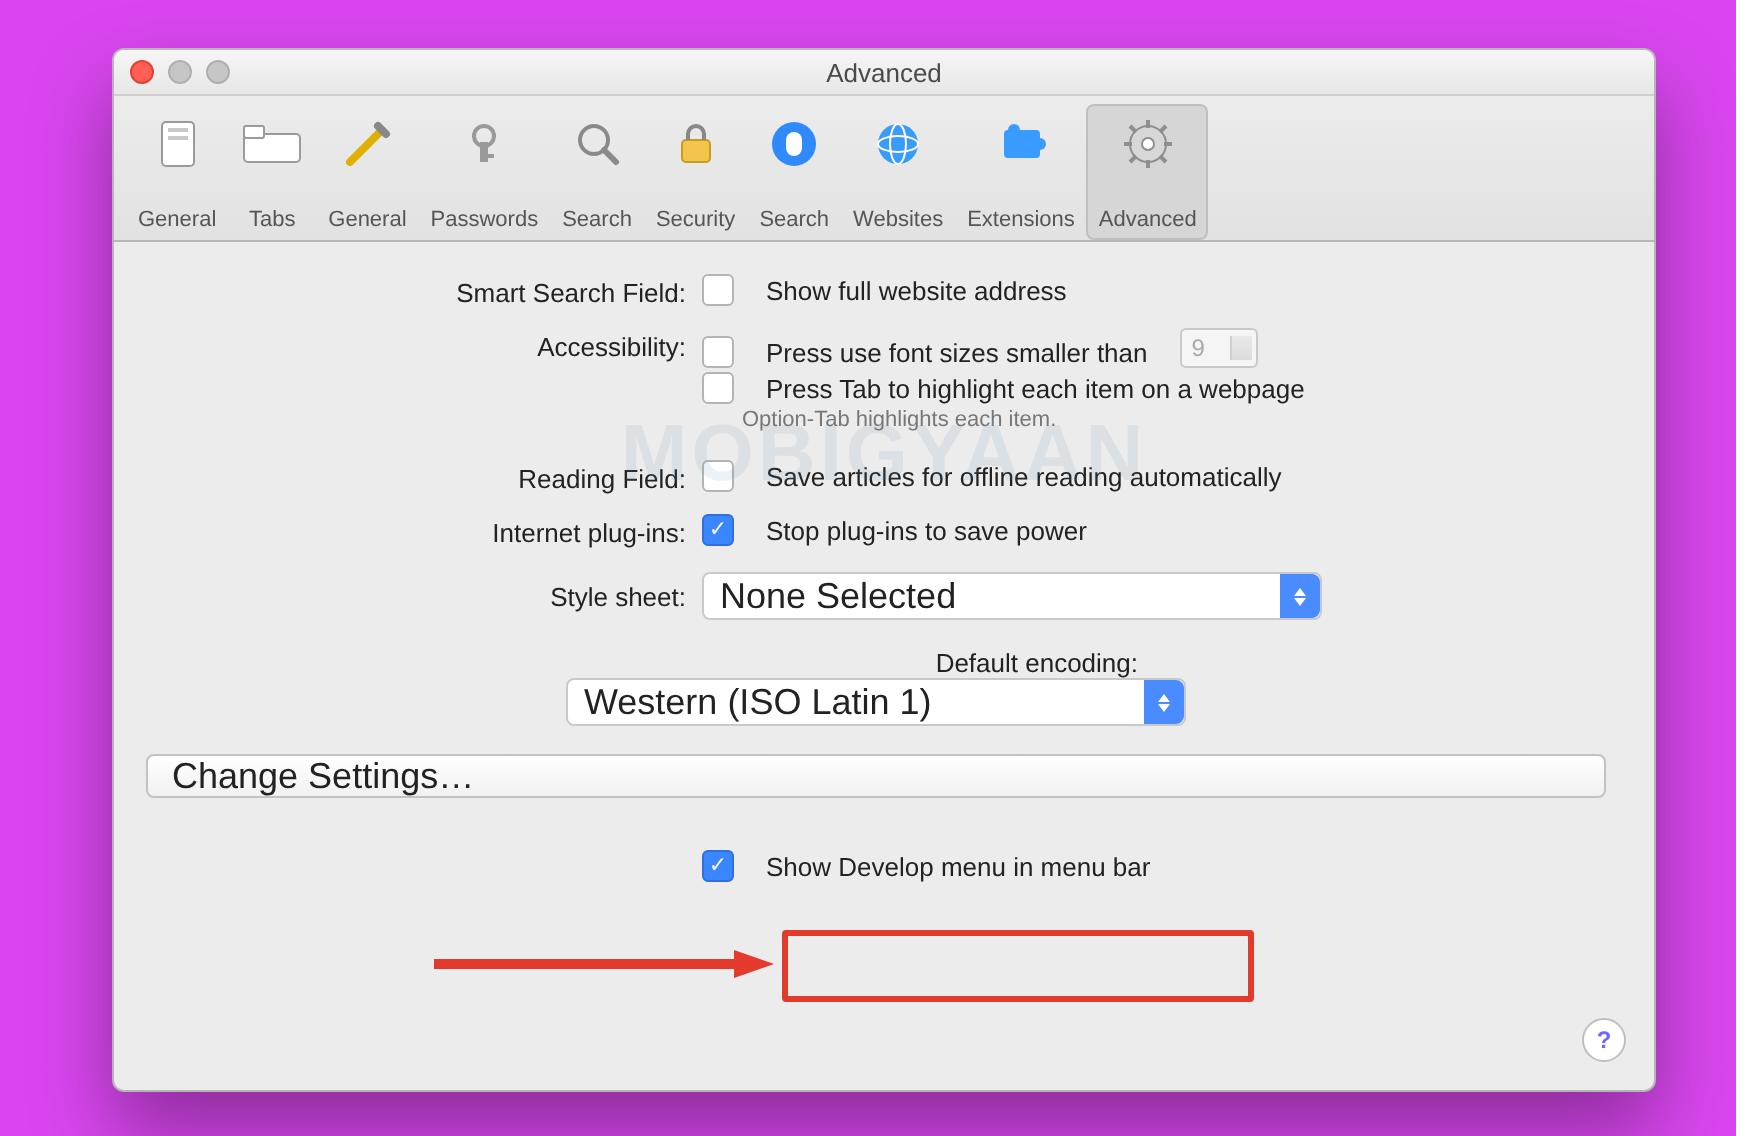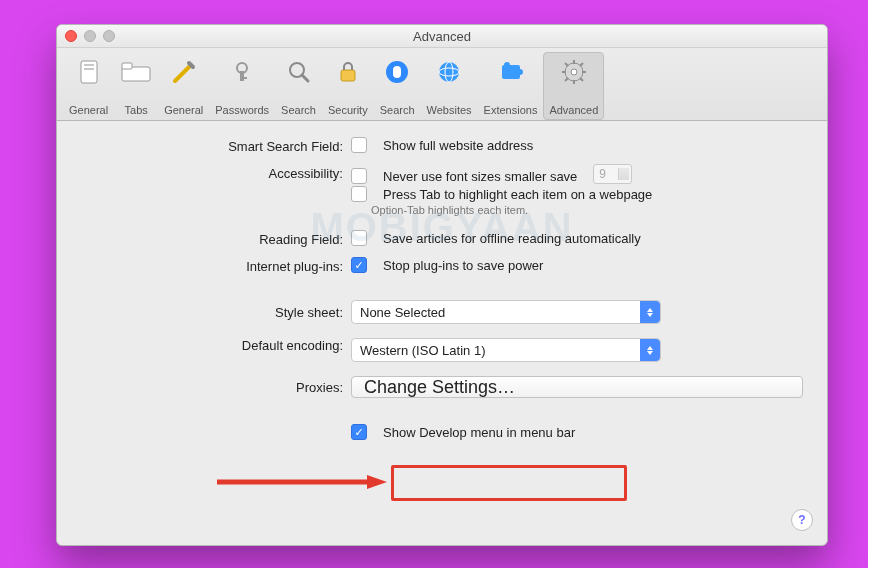--- a/index.html
+++ b/index.html
@@ -35,21 +35,21 @@
   .mcb{width:14px;height:14px;border:1px solid #b4b4b4;border-radius:3px;background:#fff;display:inline-flex;align-items:center;justify-content:center;flex:0 0 14px;}
   .mcb.on{background:#3a87fd;border-color:#2f6fe0;}
   .mcb.on::after{content:"✓";color:#fff;font-size:11px;line-height:1;}
   .note{font-size:11px;color:#777;margin-left:20px;}
   .spin{display:inline-block;border:1px solid #c9c9c9;border-radius:3px;background:#f5f5f5;color:#aaa;
     width:32px;height:18px;line-height:18px;text-align:left;padding-left:5px;position:relative;font-size:12px;}
   .spin::after{content:"";position:absolute;right:2px;top:3px;width:10px;height:12px;
     background:linear-gradient(#e9e9e9,#dcdcdc);border-left:1px solid #d0d0d0;}
   
   .sel{display:flex;align-items:center;width:300px;height:22px;border:1px solid #c9c9c9;border-radius:4px;
-    background:#fff;position:relative;padding-left:8px;font-size:13px;}
+    background:#fff;position:relative;padding-left:8px;font-size:18px;}
   .sel .arrow{position:absolute;right:0;top:0;width:20px;height:100%;
     background:#4a8cff;border-top-right-radius:4px;border-bottom-right-radius:4px;
     display:flex;flex-direction:column;align-items:center;justify-content:center;gap:1px;}
   .sel .arrow::before{content:"";border-left:3px solid transparent;border-right:3px solid transparent;border-bottom:4px solid #fff;}
   .sel .arrow::after{content:"";border-left:3px solid transparent;border-right:3px solid transparent;border-top:4px solid #fff;}
   .btn{display:inline-block;height:20px;line-height:20px;padding:0 12px;border:1px solid #c2c2c2;border-radius:4px;
     background:linear-gradient(#ffffff,#f1f1f1);font-size:18px;}
   
   .highlight{position:absolute;border:3px solid #e23b2e;border-radius:2px;
     left:334px;top:440px;width:230px;height:30px;pointer-events:none;}
@@ -194,21 +194,21 @@
           <span>Show full website address</span>
         </label>
       </div>
     </div>
 
     <div class="row" style="margin-top:4px;">
       <div class="lab">Accessibility:</div>
       <div class="ctl">
         <label class="chk">
           <span class="mcb"></span>
-          <span>Never use font sizes smaller save</span>
+          <span>Press use font sizes smaller than</span>
           <span class="spin">9</span>
         </label>
         <label class="chk">
           <span class="mcb"></span>
           <span>Press Tab to highlight each item on a webpage</span>
         </label>
         <div class="note">Option-Tab highlights each item.</div>
       </div>
     </div>
 
@@ -225,42 +225,41 @@
     <div class="row" style="margin-top:10px;">
       <div class="lab">Internet plug-ins:</div>
       <div class="ctl">
         <label class="chk">
           <span class="mcb on"></span>
           <span>Stop plug-ins to save power</span>
         </label>
       </div>
     </div>
 
-    <div class="row" style="margin-top:26px;align-items:center;">
+    <div class="row" style="margin-top:12px;align-items:center;">
       <div class="lab" style="padding-top:0">Style sheet:</div>
       <div class="ctl">
         <div class="sel">
           <span>None Selected</span>
           <span class="arrow"></span>
         </div>
       </div>
     </div>
 
-    <div class="row" style="margin-top:14px;">
+    <div class="row" style="margin-top:14px;align-items:center;flex-direction:column;">
       <div class="lab" style="padding-top:0">Default encoding:</div>
       <div class="ctl">
         <div class="sel">
           <span>Western (ISO Latin 1)</span>
           <span class="arrow"></span>
         </div>
       </div>
     </div>
 
     <div class="row" style="margin-top:14px;align-items:center;">
-      <div class="lab" style="padding-top:0">Proxies:</div>
       <div class="ctl">
         <span class="btn">Change Settings…</span>
       </div>
     </div>
 
     <div class="row" style="margin-top:26px;">
       <div class="lab"></div>
       <div class="ctl">
         <label class="chk">
           <span class="mcb on"></span>

